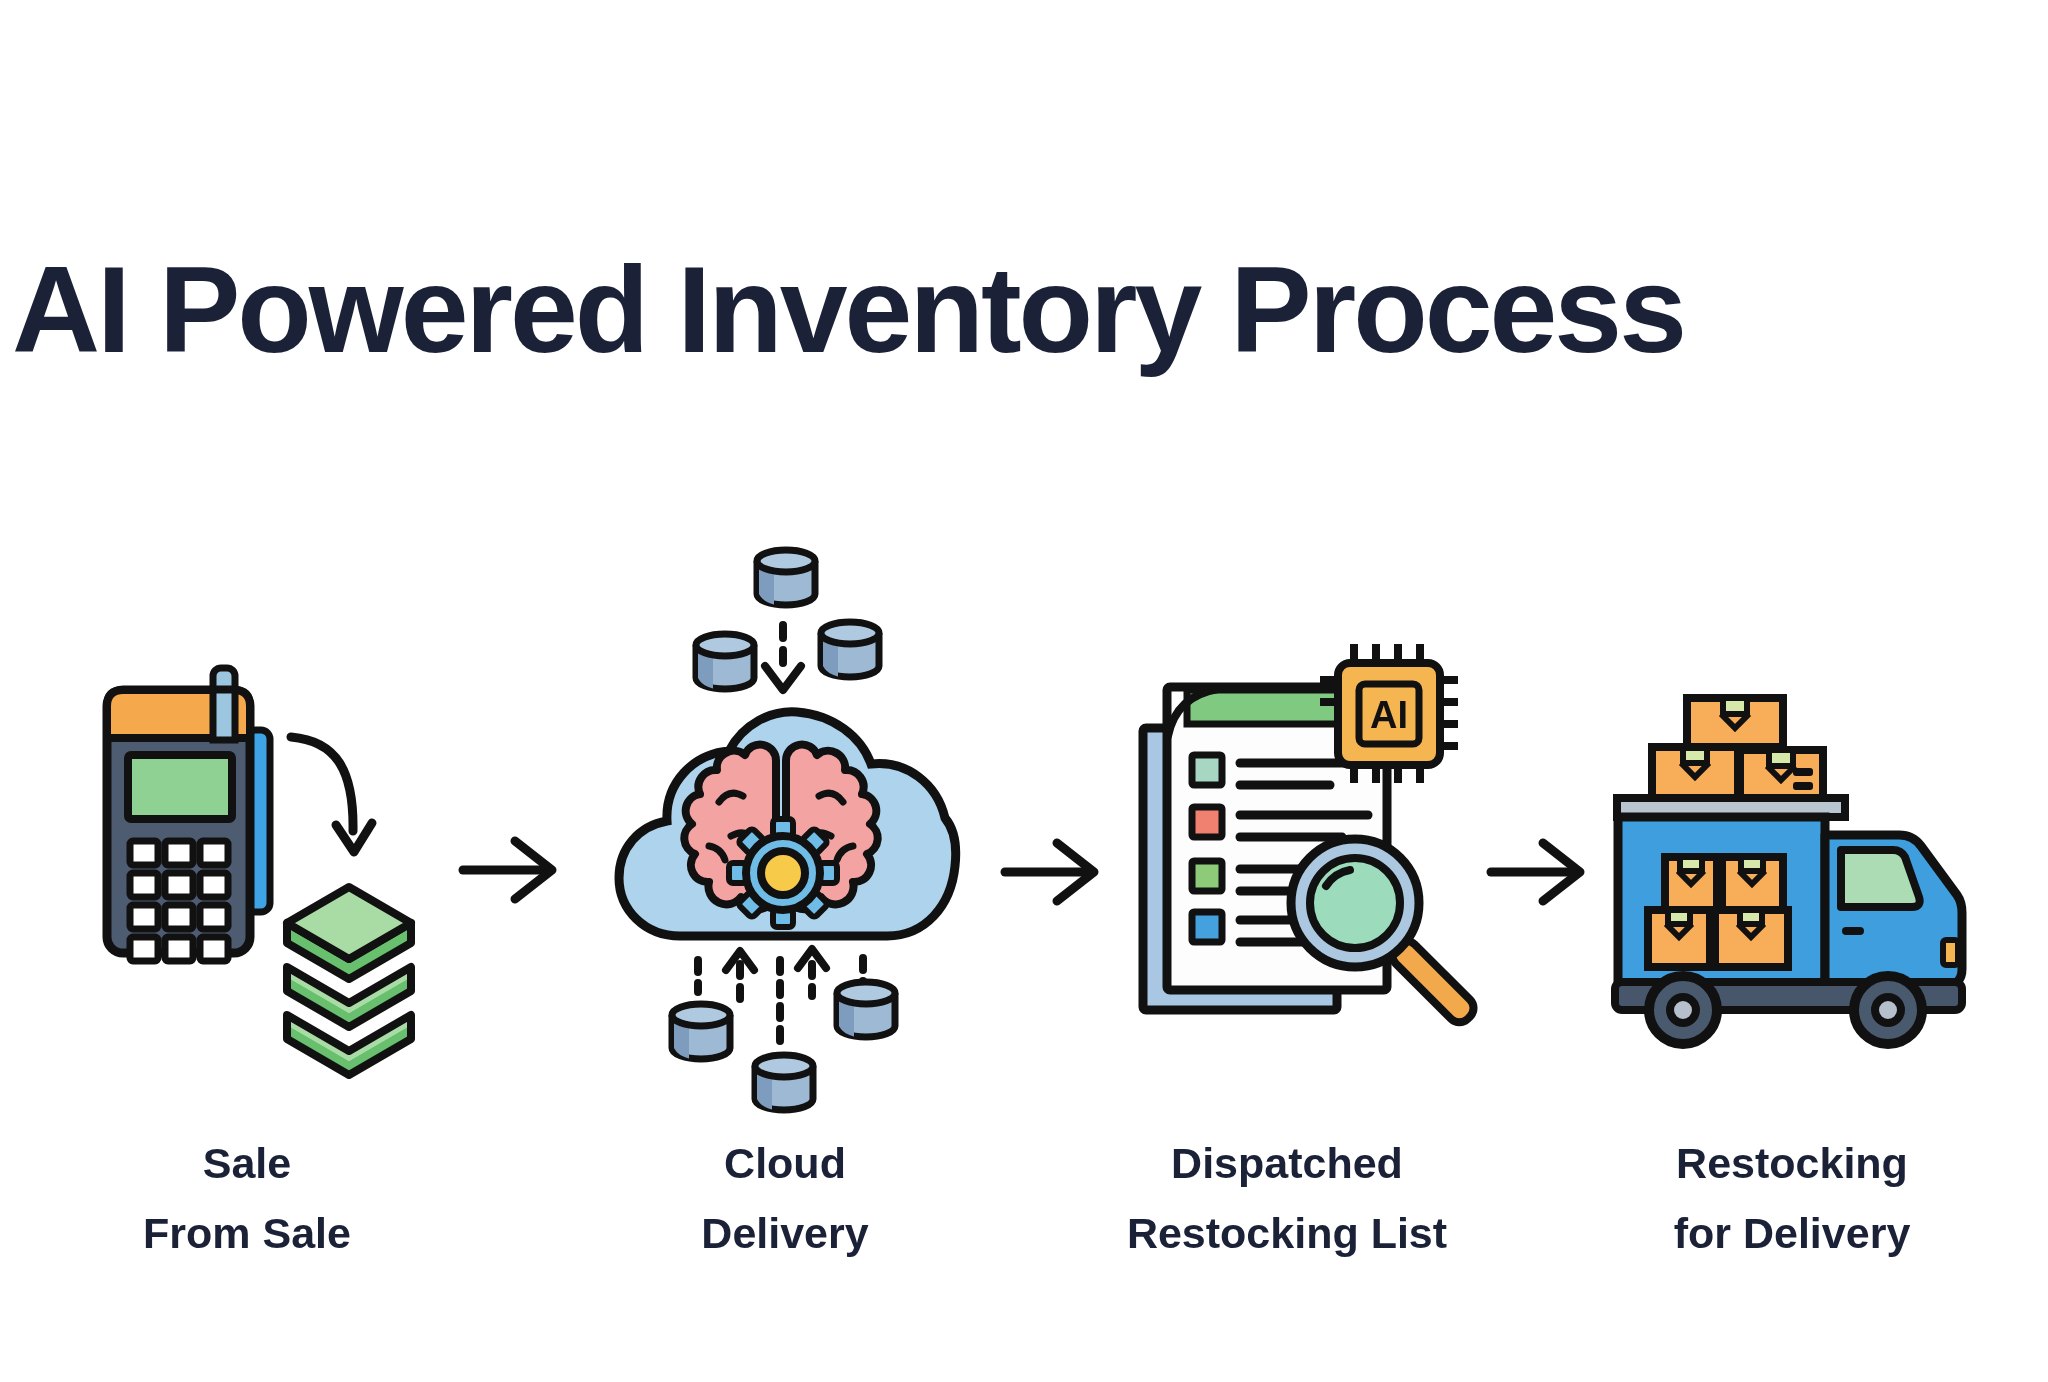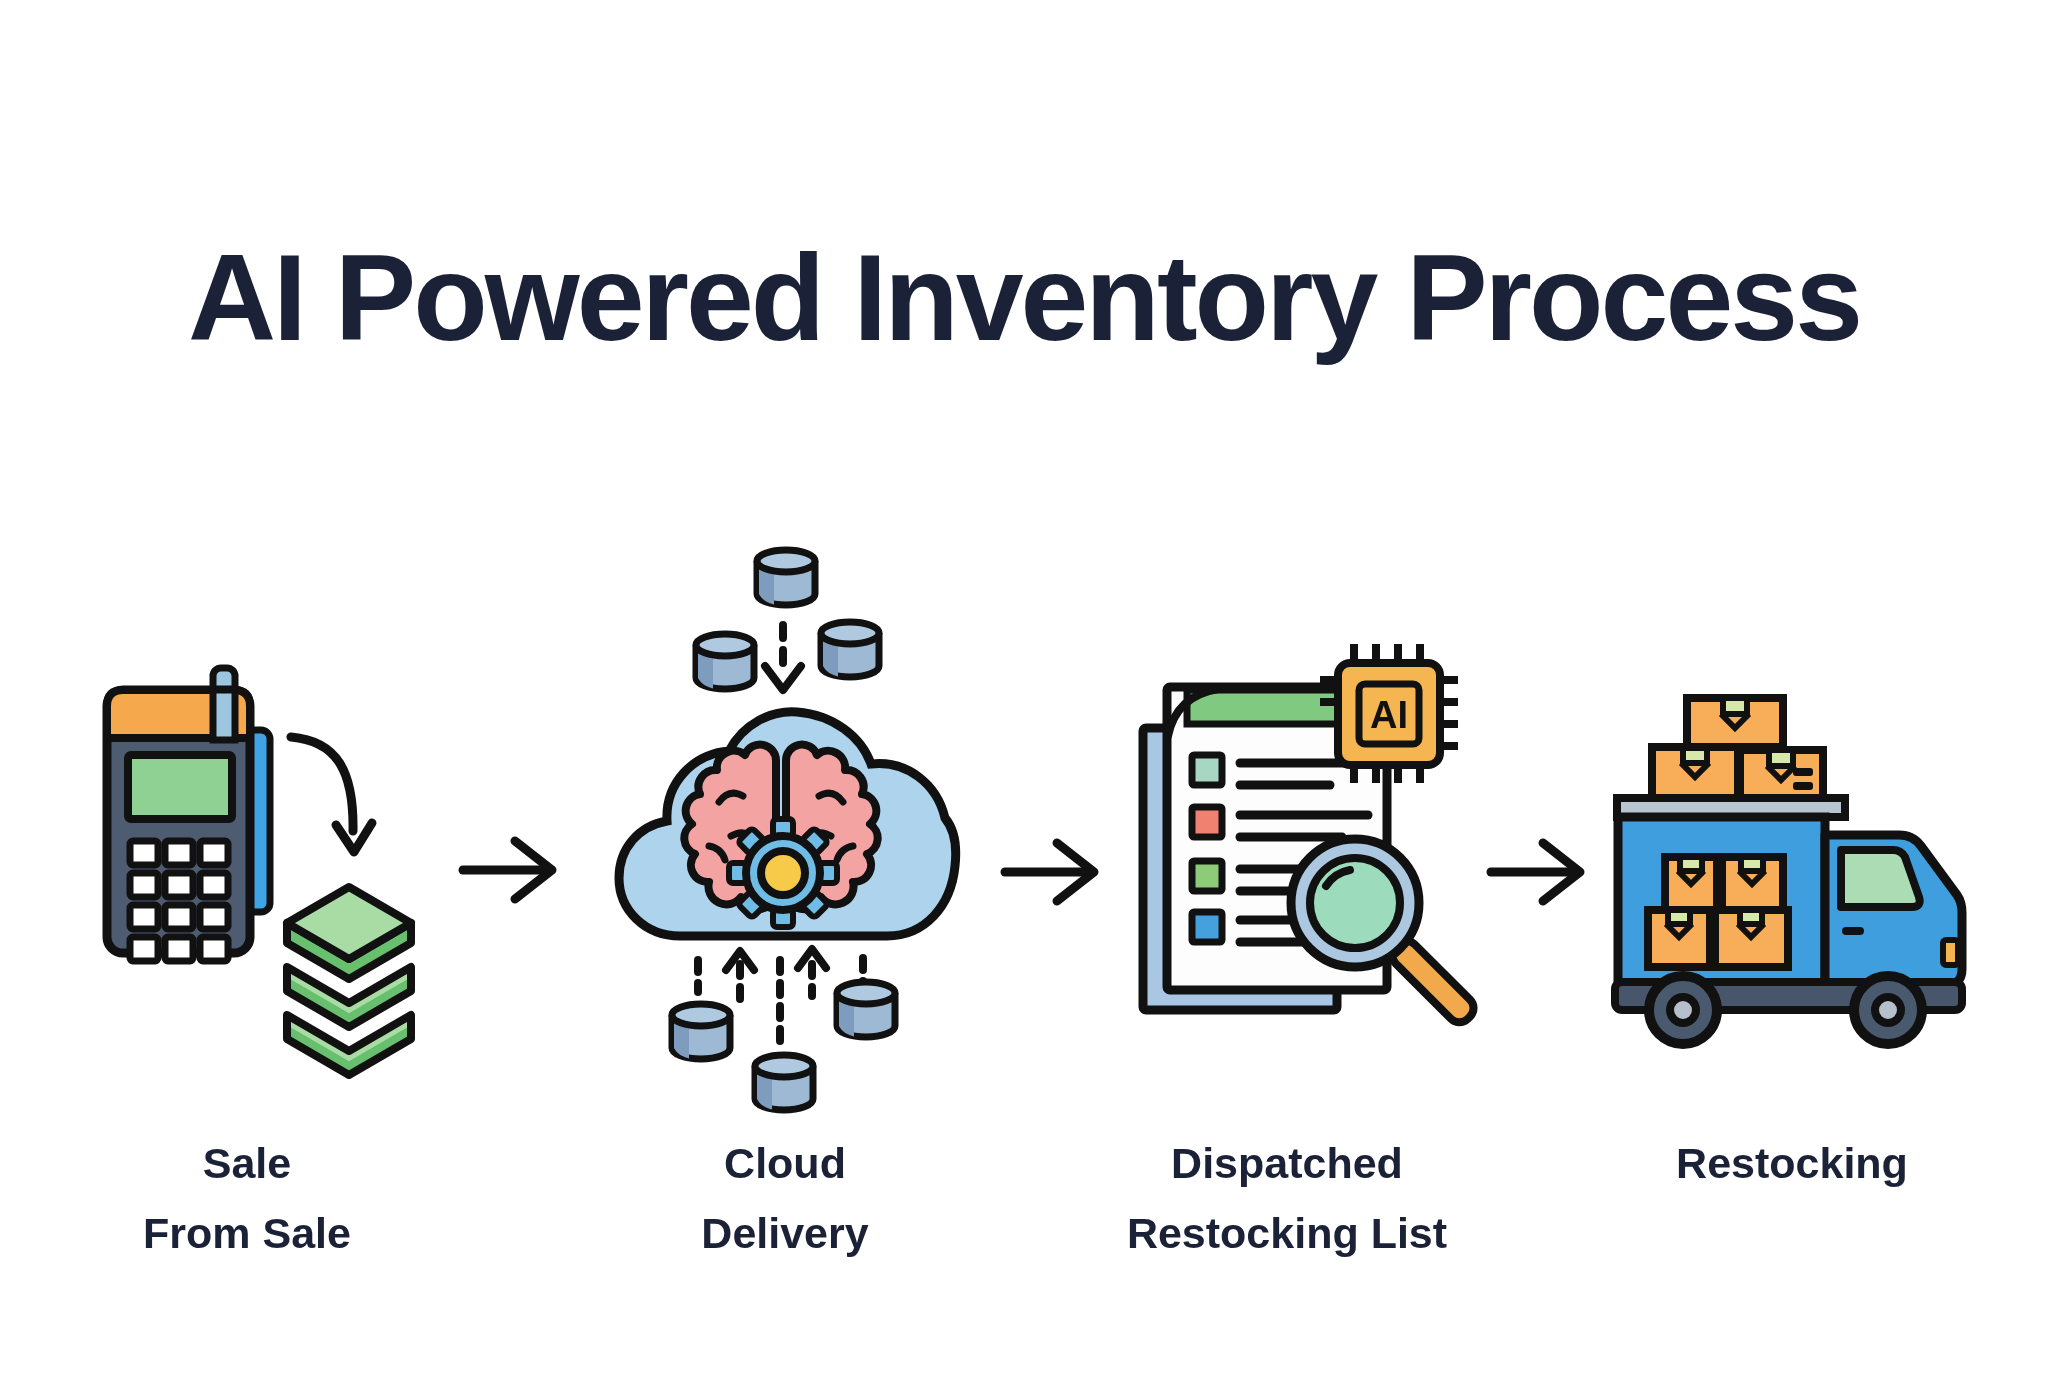--- a/index.html
+++ b/index.html
@@ -6,22 +6,21 @@
   .canvas{
     position:relative;
     width:2048px;height:1382px;
     background:#ffffff;
     font-family:"Liberation Sans", sans-serif;
     overflow:hidden;
   }
   .title{
     position:absolute;
     left:0;right:0;top:228px;
-    margin:0;
-    text-align:center;
+    margin:12px;
     font-size:122px;
     font-weight:800;
     letter-spacing:-3px;
     color:#1b2237;
   }
   svg{position:absolute;overflow:visible;}
   .icon1{left:95px;top:655px;}
   .icon2{left:605px;top:540px;}
   .icon3{left:1140px;top:640px;}
   .icon4{left:1615px;top:685px;}
@@ -309,15 +308,16 @@
   <div class="step-label label2">
     <div>Cloud</div>
     <div>Delivery</div>
   </div>
   <div class="step-label label3">
     <div>Dispatched</div>
     <div>Restocking List</div>
   </div>
   <div class="step-label label4">
     <div>Restocking</div>
+    <div>for Delivery</div>
   </div>
 
 </div>
 
 </body></html>

